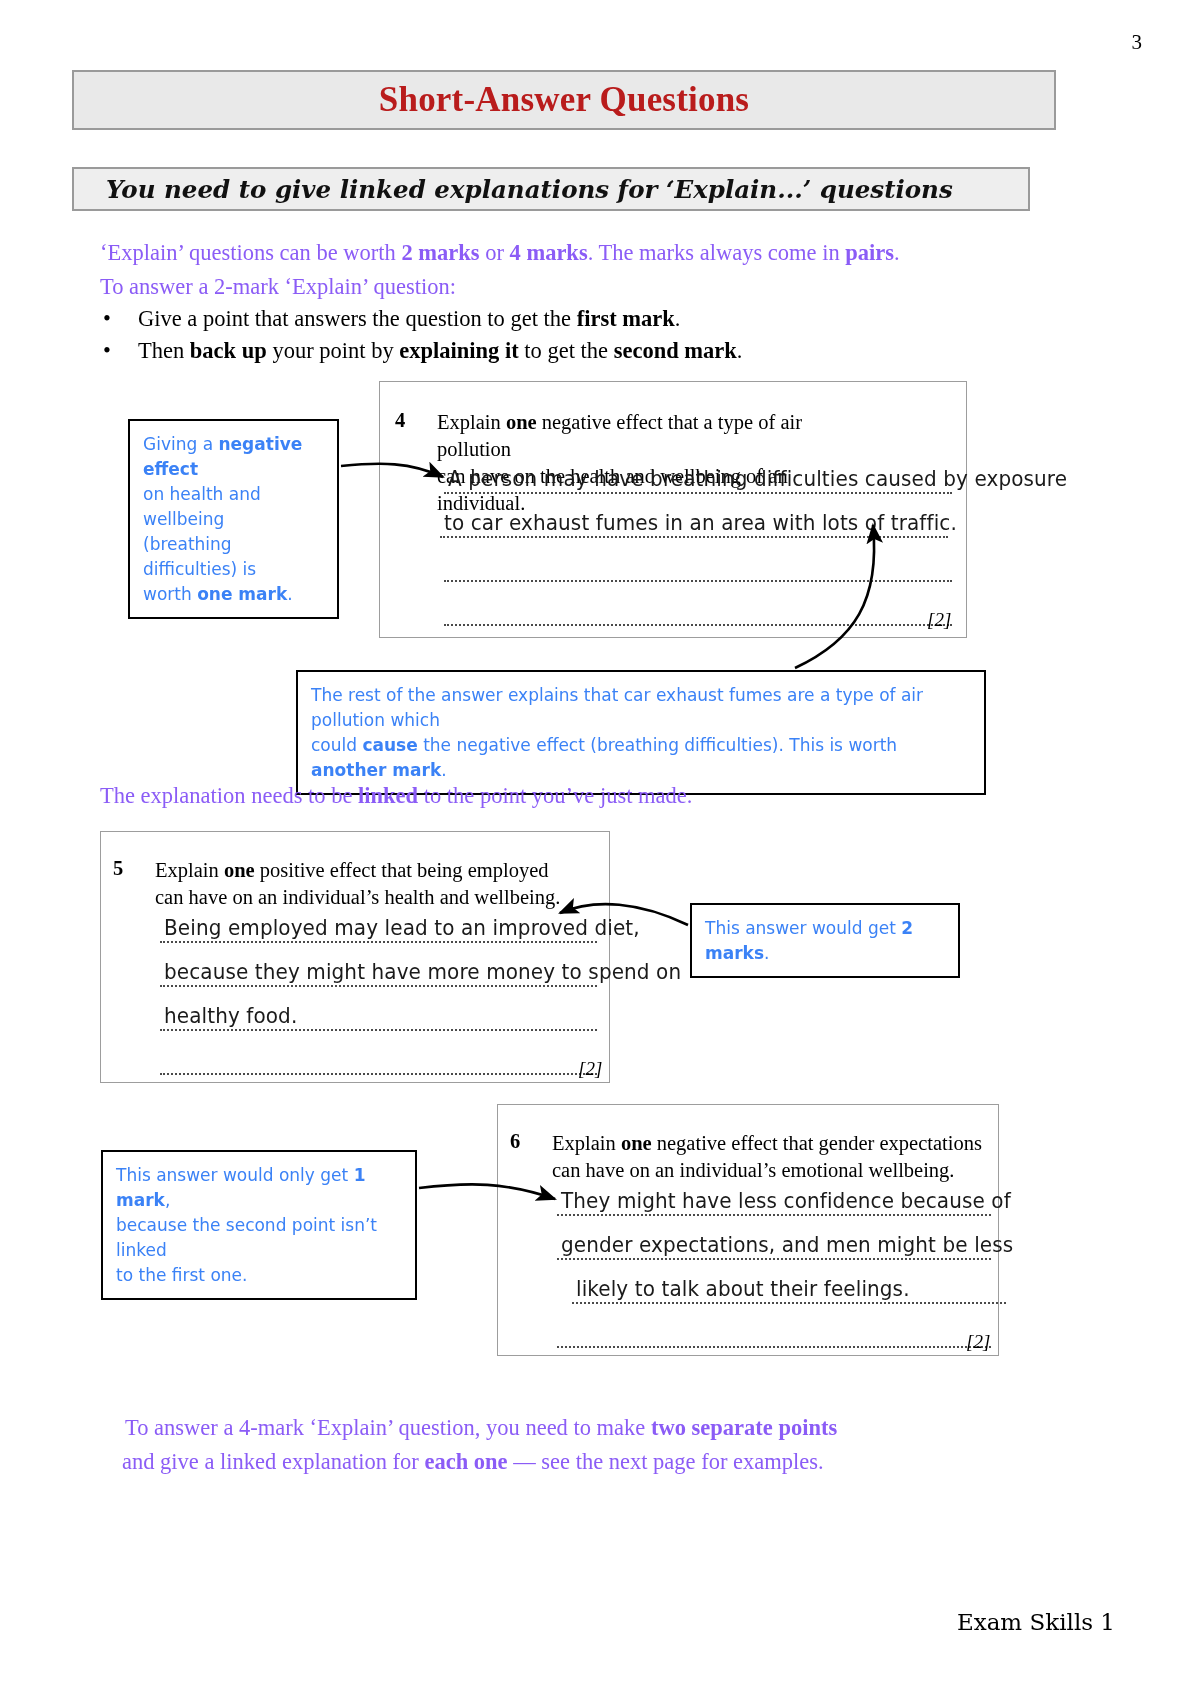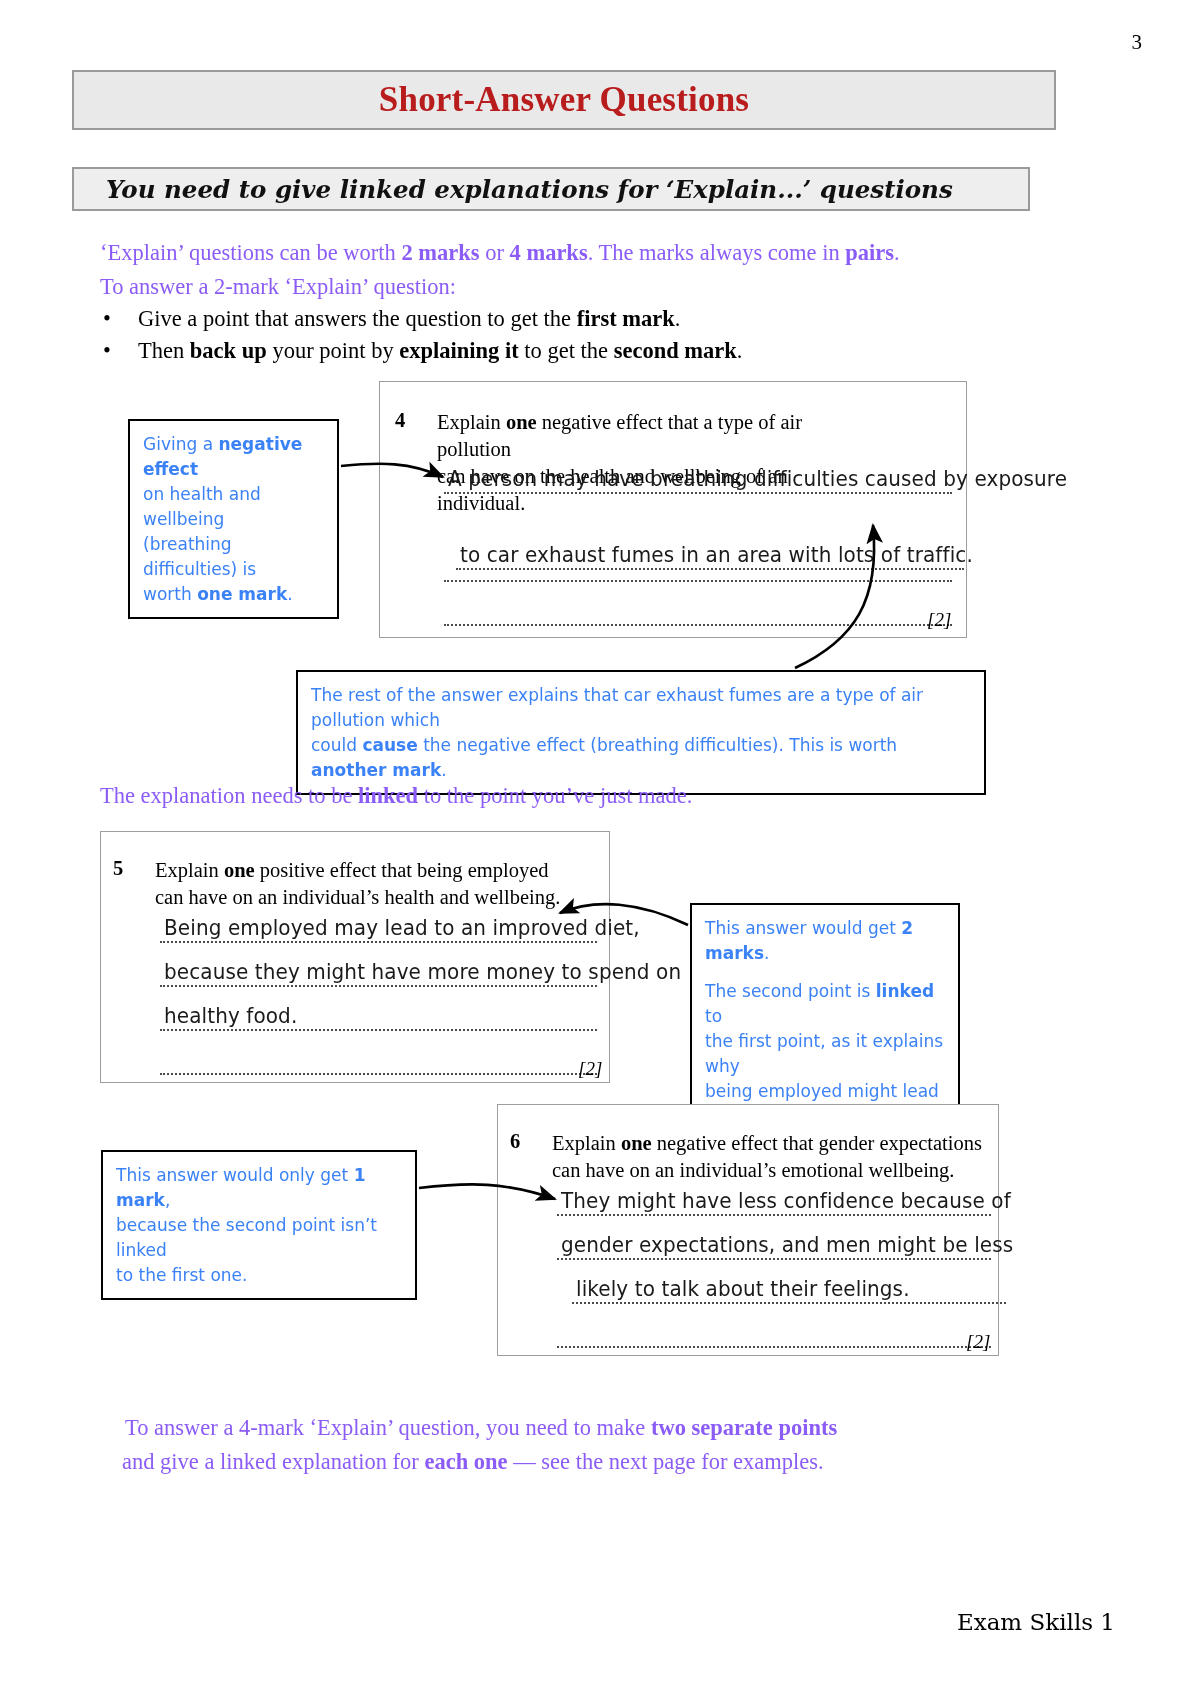--- a/index.html
+++ b/index.html
@@ -221,21 +221,21 @@
 <div class="q-num" style="left:395px; top:409px;">4</div>
 <div class="q-head" style="left:437px; top:409px; width:430px;">
   <span>Explain </span><b>one</b><span> negative effect that a type of air pollution</span><br>
   <span>can have on the health and wellbeing of an individual.</span>
 </div>
 
 <div class="ans-line" style="left:444px; top:468px; width:508px;">
   <span class="hand">A person may have breathing difficulties caused by exposure</span>
   <span class="dots"></span>
 </div>
-<div class="ans-line" style="left:456px; top:512px; width:508px;margin-top:32px;">
+<div class="ans-line" style="left:440px; top:512px; width:508px;">
   <span class="hand">to car exhaust fumes in an area with lots of traffic.</span>
   <span class="dots"></span>
 </div>
 <div class="ans-line" style="left:444px; top:556px; width:508px;">
   <span class="hand"></span>
   <span class="dots"></span>
 </div>
 <div class="ans-line" style="left:444px; top:600px; width:508px;">
   <span class="hand"></span>
   <span class="dots"></span>
@@ -273,21 +273,20 @@
   <span class="dots"></span>
 </div>
 <div class="ans-line" style="left:160px; top:1049px; width:437px;">
   <span class="hand"></span>
   <span class="dots"></span>
 </div>
 <div class="q-marks" style="left:578px; top:1058px;">[2]</div>
 
 <div class="callout" style="left:690px; top:903px; width:270px;">
   <p><span>This answer would get </span><b>2 marks</b><span>.</span></p>
-  <p><span>The second point is </span><b>linked</b><span> to</span><br><span>the first point, as it explains why</span><br><span>being employed might lead</span><br><span>to an improved diet.</span></p>
 </div>
 
 <div class="q-box" style="left:497px; top:1104px; width:502px; height:252px;"></div>
 
 <div class="q-num" style="left:510px; top:1130px;">6</div>
 <div class="q-head" style="left:552px; top:1130px; width:430px;">
   <span>Explain </span><b>one</b><span> negative effect that gender expectations</span><br>
   <span>can have on an individual’s emotional wellbeing.</span>
 </div>
 

